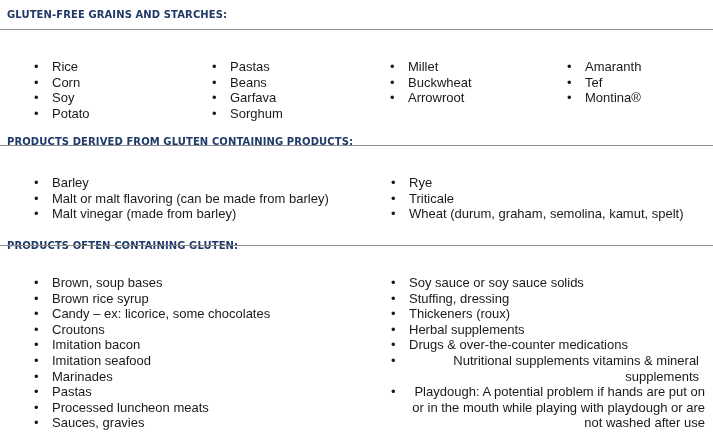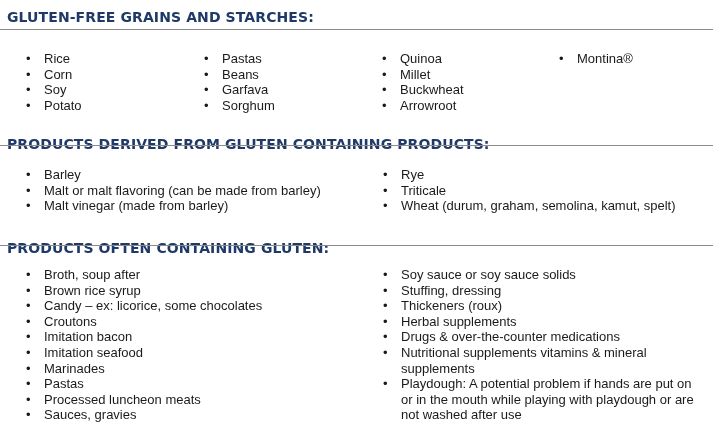--- a/index.html
+++ b/index.html
@@ -1,71 +1,72 @@
 <!DOCTYPE html>
 <html><head>
 <meta charset="utf-8">
 <style>
   html, body { margin: 0; padding: 0; background: #ffffff; }
   body { width: 713px; height: 448px; position: relative; overflow: hidden;
          font-family: "Liberation Sans", sans-serif; color: #1a1a1a; }
   .heading { position: absolute; left: 7px; font-family: "DejaVu Sans", sans-serif;
-             font-weight: bold; font-size: 14px; color: #1f3a68; letter-spacing: 0.1px;
+             font-weight: bold; font-size: 10px; color: #1f3a68; letter-spacing: 0.1px;
              white-space: nowrap; }
   .rule { position: absolute; left: 0; width: 713px; height: 1px; background: #8c8c8c; }
-  .col { position: absolute; margin: 8px; padding: 12px; list-style: none; }
+  .col { position: absolute; margin: 16px; padding: 12px; list-style: none; }
   .col li { position: relative; font-size: 13px; line-height: 15.6px; padding-left: 24px;
             white-space: nowrap; }
   .col li::before { content: "\2022"; position: absolute; left: 6px; top: 0; }
-  .col li.wrap { white-space: normal; }
+  .col li.wrap { white-space: normal; text-align: right; }
 </style>
 </head>
 <body>
 
 <div class="heading" style="top:9px">GLUTEN-FREE GRAINS AND STARCHES:</div>
 <div class="rule" style="top:29px"></div>
 <ul class="col" style="top:31px; left:0px">
   <li>Rice</li>
   <li>Corn</li>
   <li>Soy</li>
   <li>Potato</li>
 </ul>
 <ul class="col" style="top:31px; left:178px">
   <li>Pastas</li>
   <li>Beans</li>
   <li>Garfava</li>
   <li>Sorghum</li>
 </ul>
 <ul class="col" style="top:31px; left:356px">
-  <li>Quinoa</li>
   <li>Millet</li>
   <li>Buckwheat</li>
   <li>Arrowroot</li>
 </ul>
 <ul class="col" style="top:31px; left:533px">
+  <li>Amaranth</li>
+  <li>Tef</li>
   <li>Montina®</li>
 </ul>
 
 <div class="heading" style="top:136px">PRODUCTS DERIVED FROM GLUTEN CONTAINING PRODUCTS:</div>
 <div class="rule" style="top:145px"></div>
 <ul class="col" style="top:147px; left:0px">
   <li>Barley</li>
   <li>Malt or malt flavoring (can be made from barley)</li>
   <li>Malt vinegar (made from barley)</li>
 </ul>
 <ul class="col" style="top:147px; left:357px">
   <li>Rye</li>
   <li>Triticale</li>
   <li>Wheat (durum, graham, semolina, kamut, spelt)</li>
 </ul>
 
 <div class="heading" style="top:240px">PRODUCTS OFTEN CONTAINING GLUTEN:</div>
 <div class="rule" style="top:245px"></div>
 <ul class="col" style="top:247px; left:0px">
-  <li>Broth, soup after</li>
+  <li>Brown, soup bases</li>
   <li>Brown rice syrup</li>
   <li>Candy – ex: licorice, some chocolates</li>
   <li>Croutons</li>
   <li>Imitation bacon</li>
   <li>Imitation seafood</li>
   <li>Marinades</li>
   <li>Pastas</li>
   <li>Processed luncheon meats</li>
   <li>Sauces, gravies</li>
 </ul>

